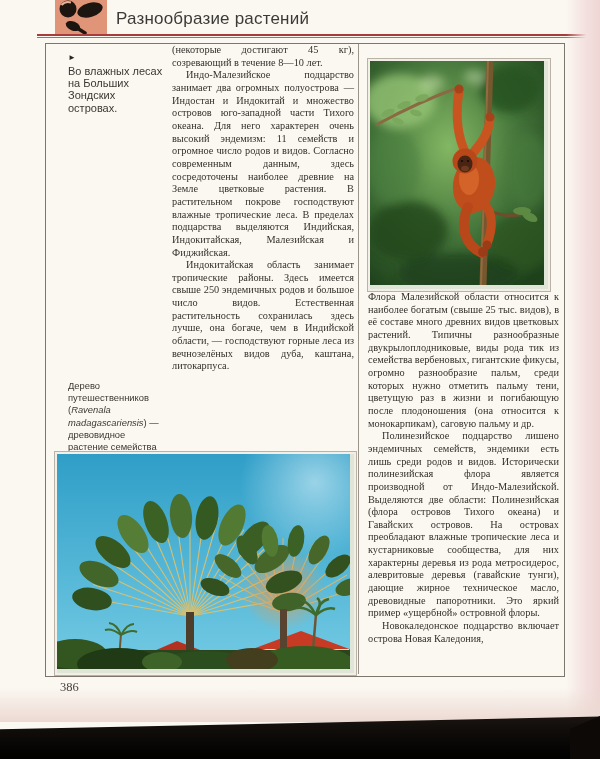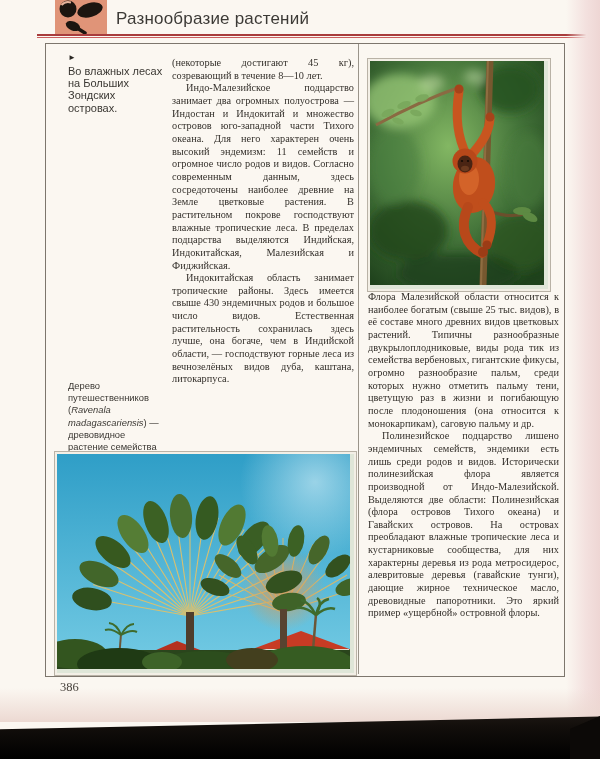--- a/index.html
+++ b/index.html
@@ -81,21 +81,21 @@
   .photo-caption .latin{font-style:italic;text-align:right;}
 
   
   .col{
     position:absolute;
     font-size:10.3px;line-height:12.65px;color:#35312c;
     text-align:justify;
   }
   .col p{margin:0;text-indent:14px;}
   .col p.noindent{text-indent:0;}
-  .left-col{left:172px;top:57px;width:182px;}
+  .left-col{left:172px;top:44px;width:182px;}
   .right-col{left:368px;top:291px;width:191px;}
 
   
   .photo{
     position:absolute;background:#dfe6d8;
     border:2px solid #f3efe6;
     box-shadow:0 0 0 1px #b9b2a6;
   }
   .photo svg{display:block;}
   .photo-orangutan{left:368px;top:59px;width:178px;height:228px;}
@@ -132,26 +132,27 @@
 
   <div class="margin-pointer">►</div>
   <div class="margin-note">Во влажных лесах на Больших Зондских островах.</div>
   <div class="photo-caption">
     <span>Дерево путешественников (</span><span class="latin">Ravenala madagascariensis</span><span>) — древовидное растение семейства банановых.</span>
   </div>
 
   <div class="col left-col">
     <p class="noindent">(некоторые достигают 45 кг), созревающий в течение 8—10 лет.</p>
     <p>Индо-Малезийское подцарство занимает два огромных полуострова — Индостан и Индокитай и множество островов юго-западной части Тихого океана. Для него характерен очень высокий эндемизм: 11 семейств и огромное число родов и видов. Согласно современным данным, здесь сосредоточены наиболее древние на Земле цветковые растения. В растительном покрове господствуют влажные тропические леса. В пределах подцарства выделяются Индийская, Индокитайская, Малезийская и Фиджийская.</p>
-    <p>Индокитайская область занимает тропические районы. Здесь имеется свыше 430 эндемичных родов и большое число видов. Естественная растительность сохранилась здесь лучше, она богаче, чем в Индийской области, — господствуют горные леса из вечнозелёных видов дуба, каштана, литокарпуса.</p>
+    <p>Индокитайская область занимает тропические районы. Здесь имеется свыше 250 эндемичных родов и большое число видов. Естественная растительность сохранилась здесь лучше, она богаче, чем в Индийской области, — господствуют горные леса из вечнозелёных видов дуба, каштана, литокарпуса.</p>
   </div>
 
   <div class="col right-col">
     <p class="noindent">Флора Малезийской области относится к наиболее богатым (свыше 25 тыс. видов), в её составе много древних видов цветковых растений. Типичны разнообразные двукрылоплодниковые, виды рода тик из семейства вербеновых, гигантские фикусы, огромно разнообразие пальм, среди которых нужно отметить пальму тени, цветущую раз в жизни и погибающую после плодоношения (она относится к монокарпикам), саговую пальму и др.</p>
     <p>Полинезийское подцарство лишено эндемичных семейств, эндемики есть лишь среди родов и видов. Исторически полинезийская флора является производной от Индо-Малезийской. Выделяются две области: Полинезийская (флора островов Тихого океана) и Гавайских островов. На островах преобладают влажные тропические леса и кустарниковые сообщества, для них характерны деревья из рода метросидерос, алевритовые деревья (гавайские тунги), дающие жирное техническое масло, древовидные папоротники. Это яркий пример «ущербной» островной флоры.</p>
+    <p>Новокаледонское подцарство включает острова Новая Каледония,</p>
   </div>
 
   <div class="photo photo-orangutan">
     <svg width="174" height="224" viewBox="0 0 174 224">
       <defs>
         <radialGradient id="jungle" cx="45%" cy="38%" r="75%">
           <stop offset="0%" stop-color="#83b763"></stop>
           <stop offset="55%" stop-color="#44743a"></stop>
           <stop offset="100%" stop-color="#1f421c"></stop>
         </radialGradient>

